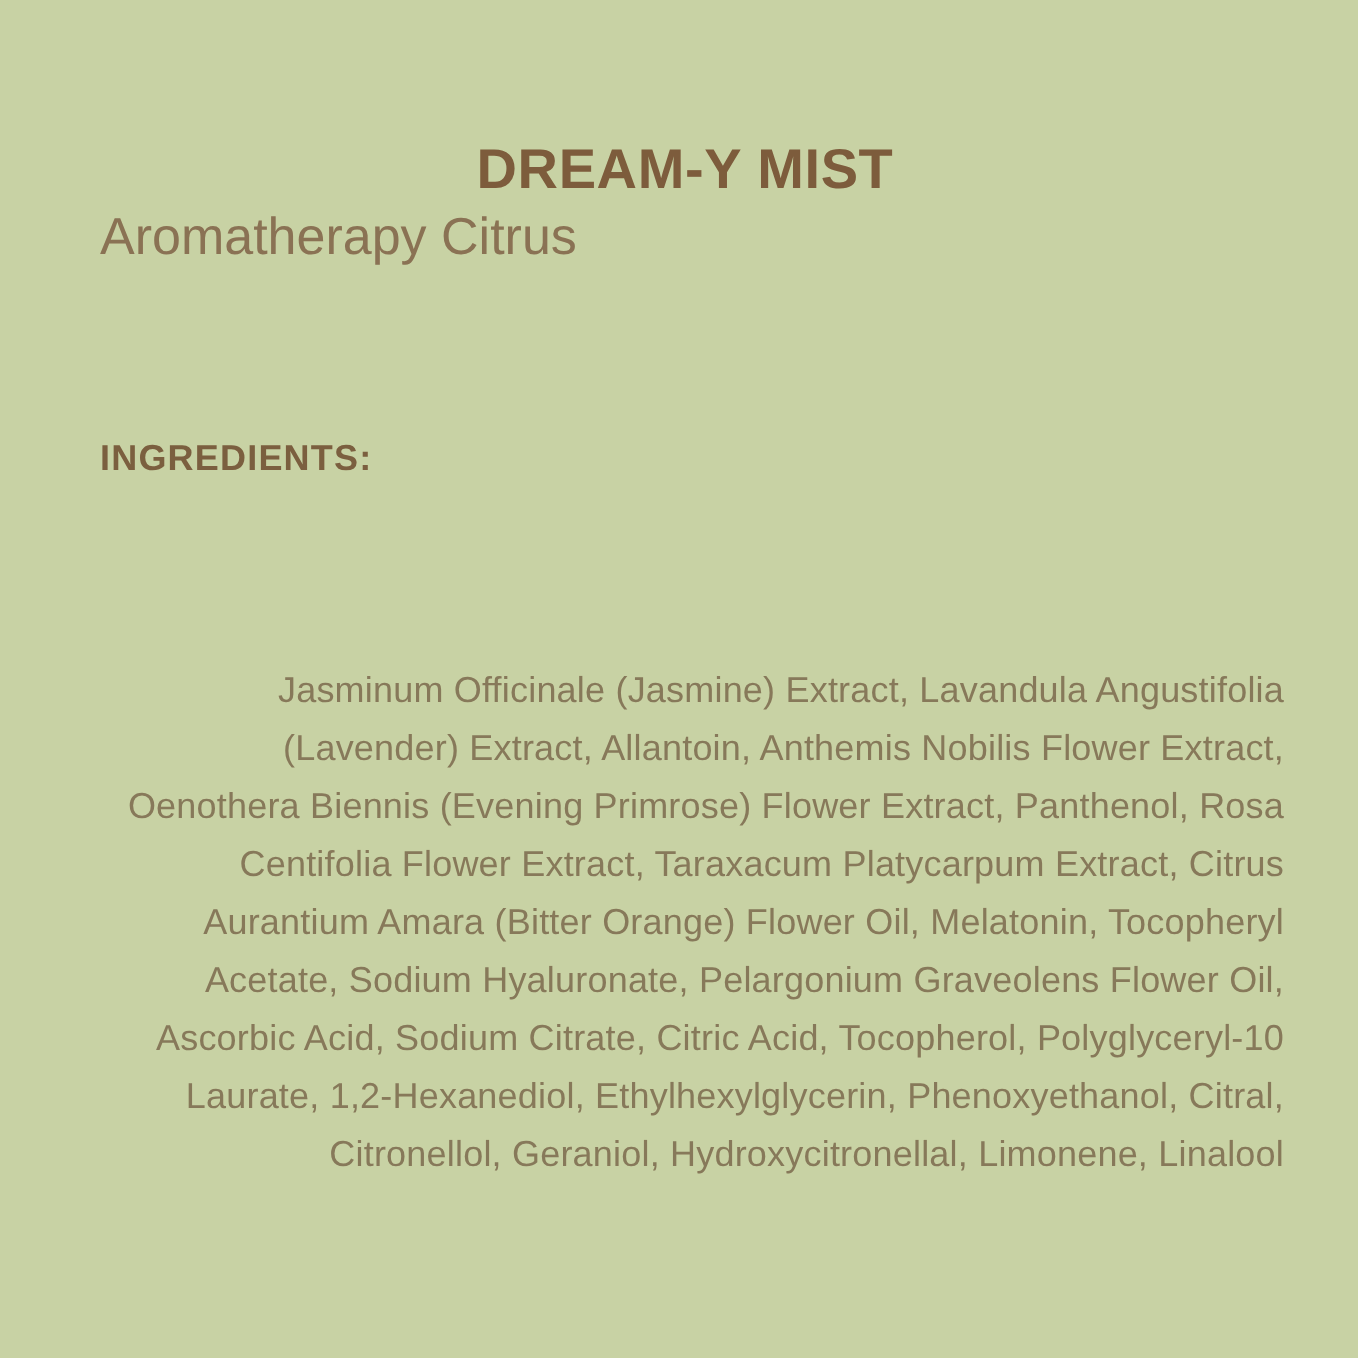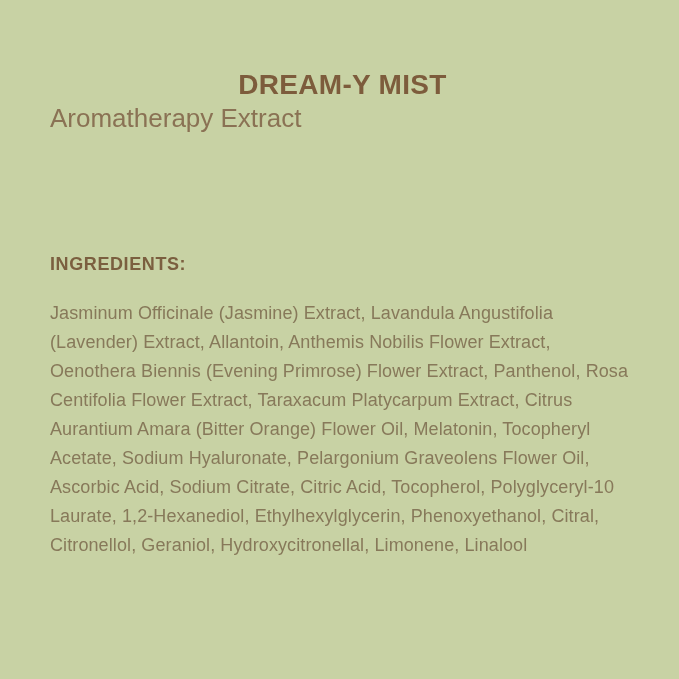--- a/index.html
+++ b/index.html
@@ -34,44 +34,45 @@
     color: var(--title-color);
     text-align: center;
   }
   .product-subtitle {
     font-size: 26px;
     line-height: 32px;
     font-weight: 400;
     color: var(--subtitle-color);
   }
   .ingredients-heading {
-    margin-top: 119px;
+    margin-top: 84px;
     font-size: 18px;
     line-height: 22px;
     font-weight: 700;
     letter-spacing: 0.6px;
     color: var(--heading-color);
   }
   .ingredients-text {
-    margin-top: 24px;
+    margin-top: 91px;
     width: 592px;
     font-size: 18px;
     line-height: 29px;
     font-weight: 400;
     letter-spacing: 0.1px;
     color: var(--body-color);
     white-space: pre-line;
+    text-align: right;
   }
 </style>
 </head>
 <body>
 
 <div class="label">
   <div class="product-title">DREAM-Y MIST</div>
-  <div class="product-subtitle">Aromatherapy Extract</div>
+  <div class="product-subtitle">Aromatherapy Citrus</div>
   <div class="ingredients-heading">INGREDIENTS:</div>
   <div class="ingredients-text">Jasminum Officinale (Jasmine) Extract, Lavandula Angustifolia
 (Lavender) Extract, Allantoin, Anthemis Nobilis Flower Extract,
 Oenothera Biennis (Evening Primrose) Flower Extract, Panthenol, Rosa
 Centifolia Flower Extract, Taraxacum Platycarpum Extract, Citrus
 Aurantium Amara (Bitter Orange) Flower Oil, Melatonin, Tocopheryl
 Acetate, Sodium Hyaluronate, Pelargonium Graveolens Flower Oil,
 Ascorbic Acid, Sodium Citrate, Citric Acid, Tocopherol, Polyglyceryl-10
 Laurate, 1,2-Hexanediol, Ethylhexylglycerin, Phenoxyethanol, Citral,
 Citronellol, Geraniol, Hydroxycitronellal, Limonene, Linalool</div>

